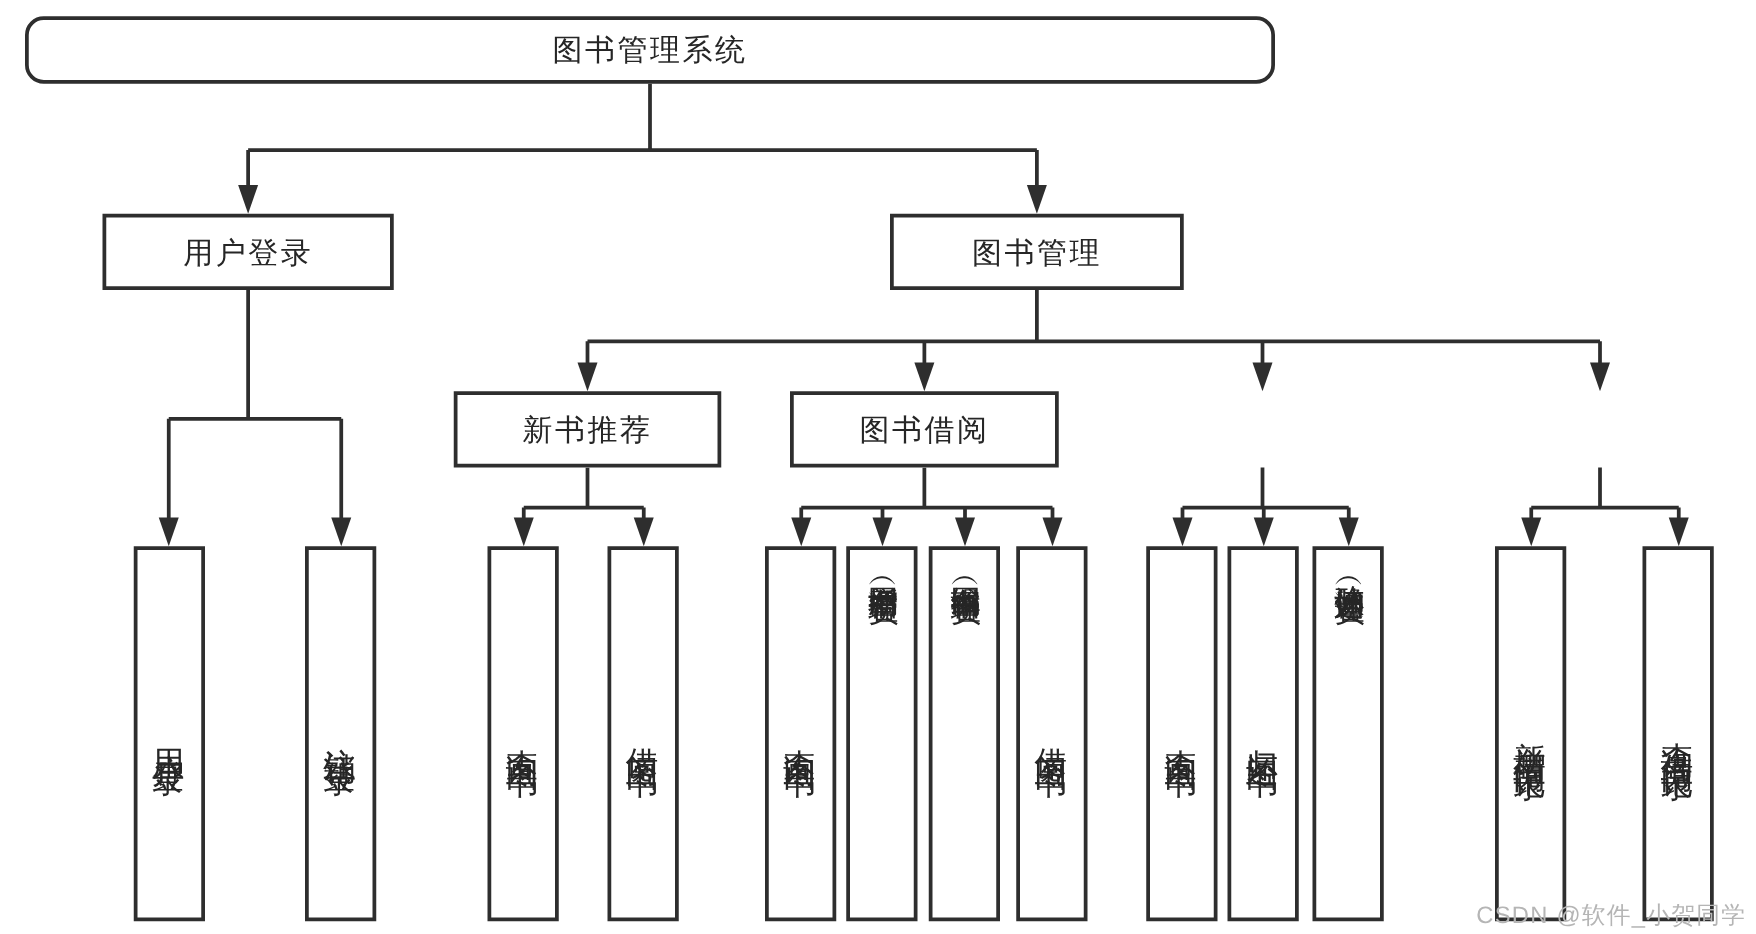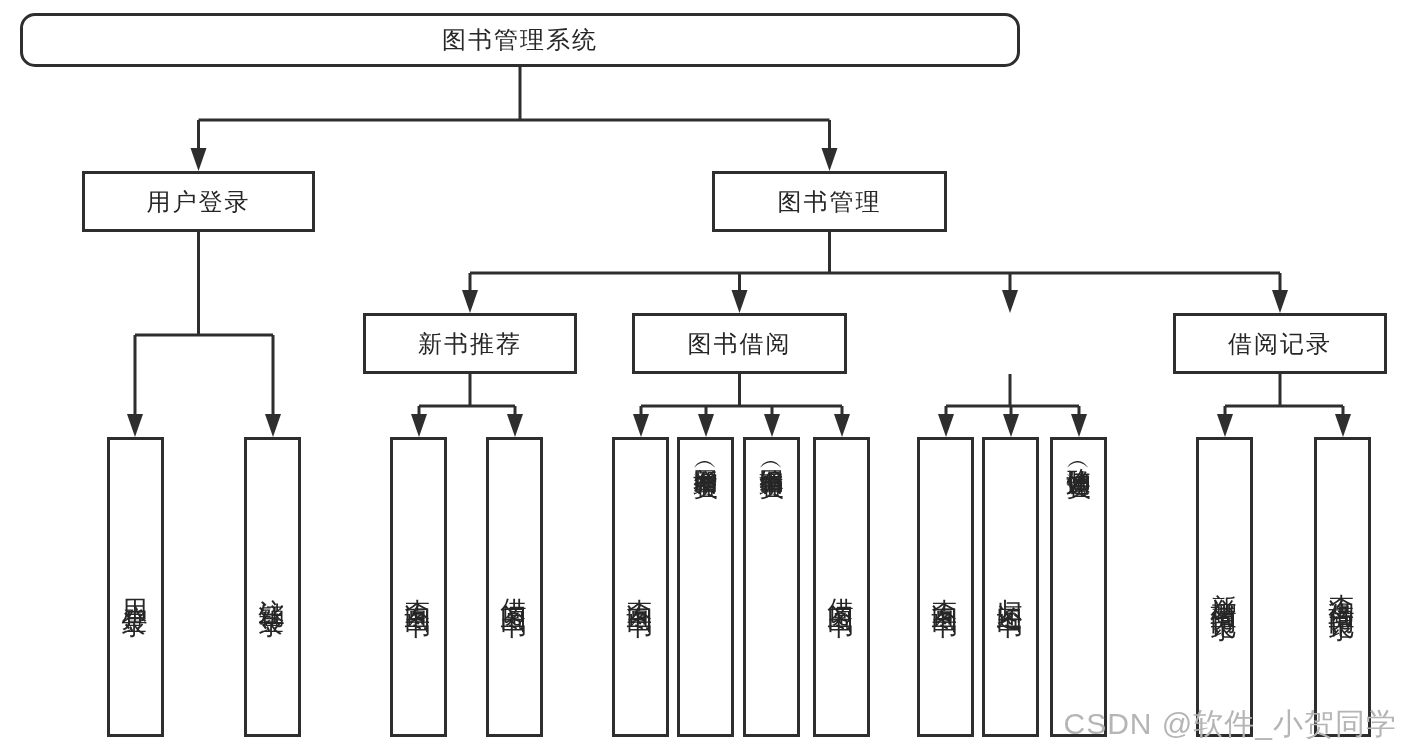--- a/index.html
+++ b/index.html
@@ -42,21 +42,21 @@
   }
   .leaf.top-align { justify-content: flex-start; padding-top: 9px; }
   .leaf.top-align .vtext {
     font-size: 24px;
     letter-spacing: 0.05em;
   }
   .watermark {
     position: absolute;
     right: 8px;
     bottom: 2px;
-    font-size: 30px;
+    font-size: 19px;
     letter-spacing: 1px;
     color: #b5b5b5;
     white-space: nowrap;
   }
 </style>
 </head>
 <body>
 
 <div class="canvas">
 
@@ -117,23 +117,20 @@
   <div class="box" style="left:363px; top:313px; width:214px; height:61px;">
     <span class="hlabel">新书推荐</span>
   </div>
 
   <div class="box" style="left:712px; top:171px; width:235px; height:61px;">
     <span class="hlabel">图书管理</span>
   </div>
   <div class="box" style="left:632px; top:313px; width:215px; height:61px;">
     <span class="hlabel">图书借阅</span>
   </div>
-  <div class="box" style="left:1173px; top:313px; width:214px; height:61px;">
-    <span class="hlabel">借阅记录</span>
-  </div>
 
   <div class="box leaf" style="left:107px; top:437px; width:57px; height:300px;">
     <span class="vtext">用户登录</span>
   </div>
   <div class="box leaf" style="left:244px; top:437px; width:57px; height:300px;">
     <span class="vtext">注销登录</span>
   </div>
 
   <div class="box leaf" style="left:390px; top:437px; width:57px; height:300px;">
     <span class="vtext">查询图书</span>

